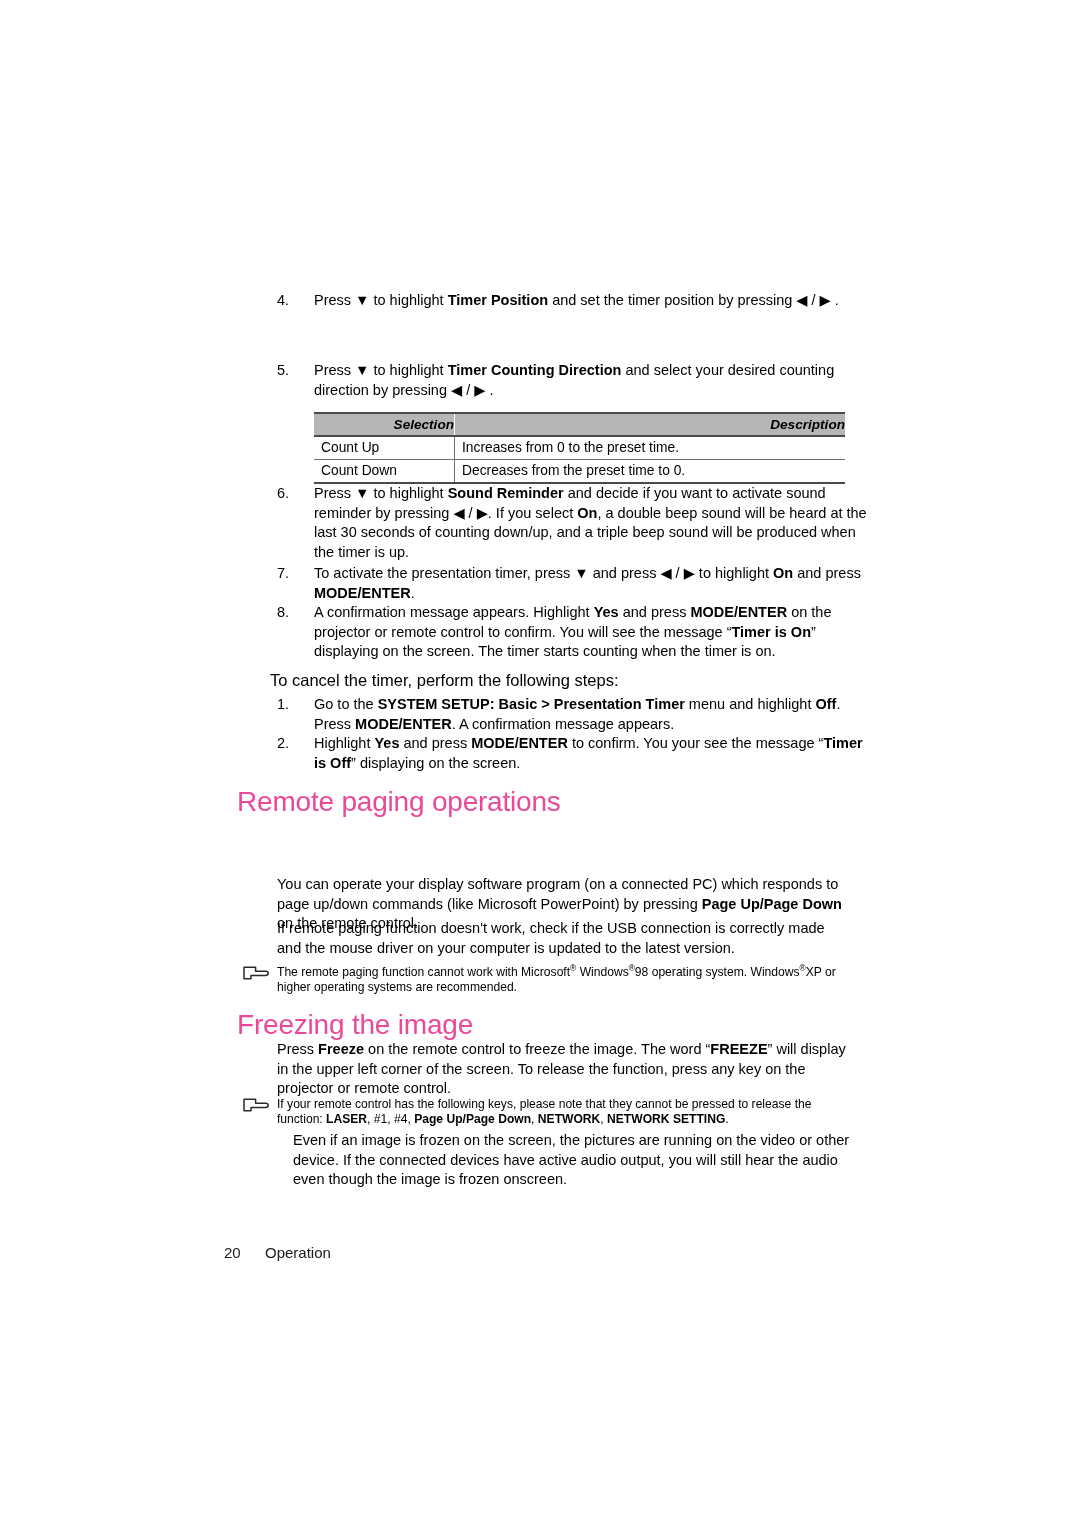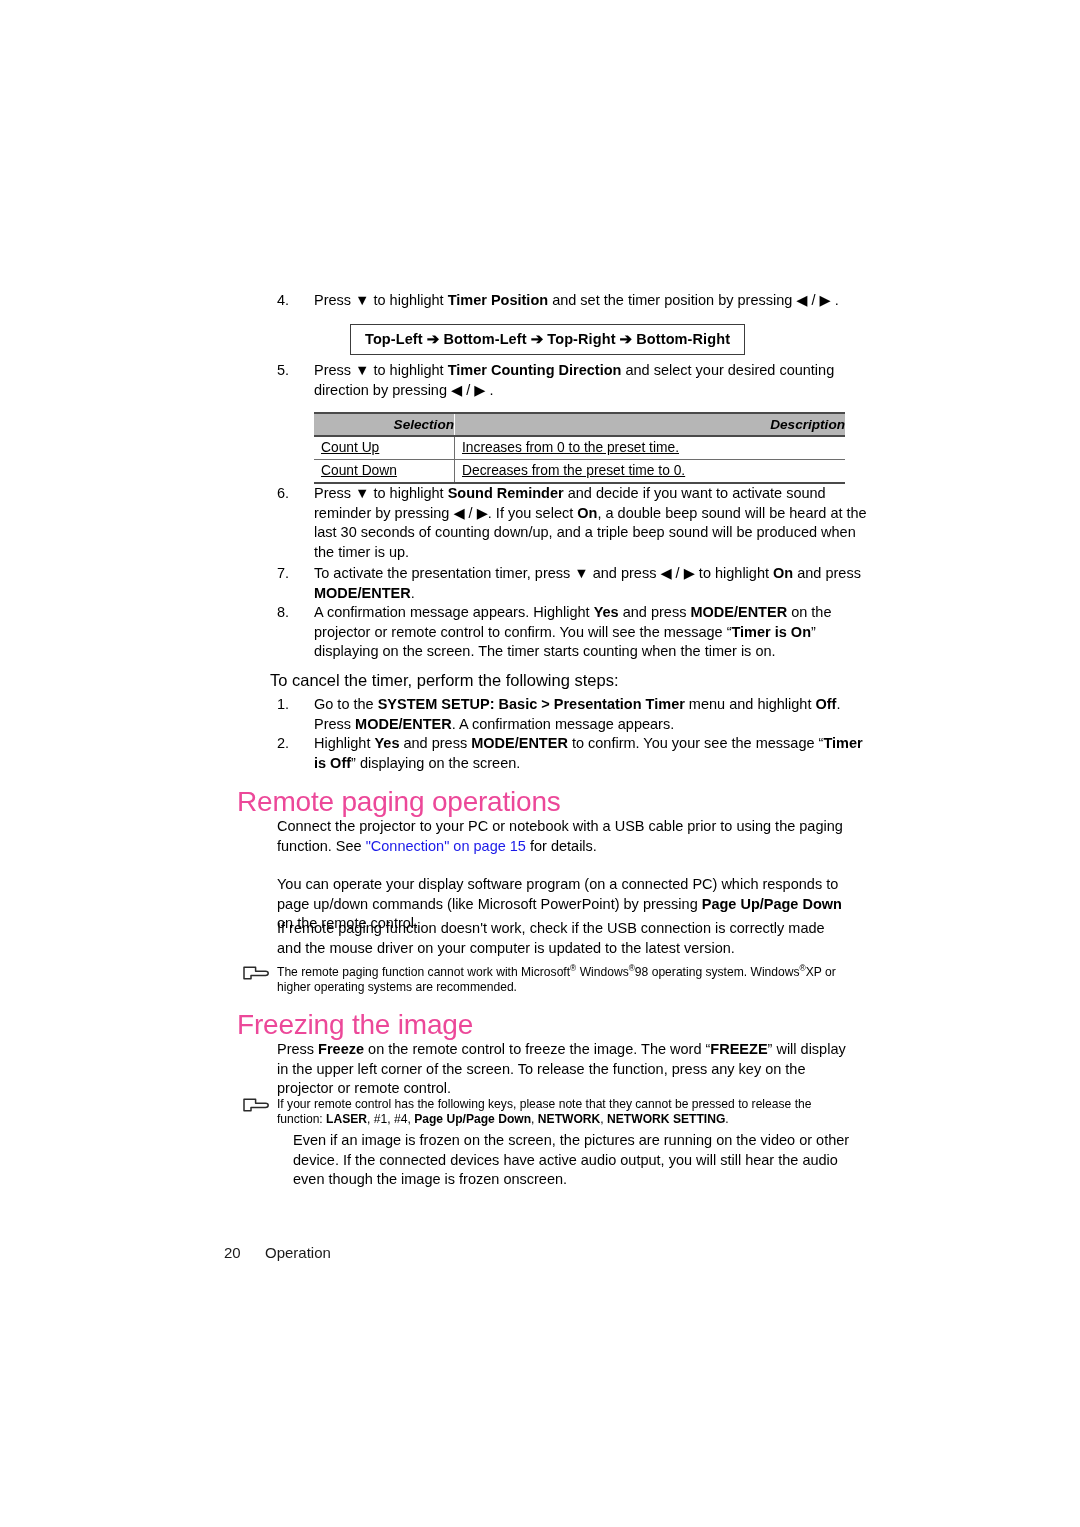--- a/index.html
+++ b/index.html
@@ -80,21 +80,20 @@
     border-bottom: 2.2px solid #4a4a4a;
     color: #000;
     font-style: italic;
   }
   table.sel-table th.c1 { width: 133px; border-right: 1.6px solid #ffffff; }
   table.sel-table td {
     padding: 3px 0 4px 7px;
     border-bottom: 1.6px solid #6e6e6e;
     vertical-align: top;
     font-size: 13.8px;
-    text-decoration: underline;
   }
   table.sel-table td.c1 { width: 133px; border-right: 1.6px solid #6e6e6e; }
   table.sel-table tr.last td { border-bottom: 2.2px solid #4a4a4a; }
 
   
   h1.sec {
     font-size: 28px;
     font-weight: normal;
     letter-spacing: -0.2px;
     margin: 6px;
@@ -151,25 +150,20 @@
 </head>
 <body>
 
 <div class="page">
 
   <div class="step" style="position:absolute; left:270px; top:291px; width:600px;">
     <span class="step-num">4.</span>
     <span class="step-body"><span>Press </span><span>▼</span><span> to highlight </span><b>Timer Position</b><span> and set the timer position by pressing </span><span>◀ / ▶</span><span> .</span></span>
   </div>
 
-  <div style="position:absolute; left:350px; top:324px;">
-    <span class="pos-box">
-      <span>Top-Left</span><span class="barrow">➔</span><span>Bottom-Left</span><span class="barrow">➔</span><span>Top-Right</span><span class="barrow">➔</span><span>Bottom-Right</span>
-    </span>
-  </div>
 
   <div class="step" style="position:absolute; left:270px; top:361px; width:600px;">
     <span class="step-num">5.</span>
     <span class="step-body"><span>Press </span><span>▼</span><span> to highlight </span><b>Timer Counting Direction</b><span> and select your desired counting direction by pressing </span><span>◀ / ▶</span><span> .</span></span>
   </div>
 
   <div style="position:absolute; left:314px; top:412px;">
     <table class="sel-table">
       <thead>
         <tr>
@@ -212,21 +206,20 @@
     <span class="step-body"><span>Go to the </span><b>SYSTEM SETUP: Basic &gt; Presentation Timer</b><span> menu and highlight </span><b>Off</b><span>. Press </span><b>MODE/ENTER</b><span>. A confirmation message appears.</span></span>
   </div>
 
   <div class="step" style="position:absolute; left:270px; top:734px; width:600px;">
     <span class="step-num">2.</span>
     <span class="step-body"><span>Highlight </span><b>Yes</b><span> and press </span><b>MODE/ENTER</b><span> to confirm. You your see the message “</span><b>Timer is Off</b><span>” displaying on the screen.</span></span>
   </div>
 
   <h1 class="sec" style="position:absolute; left:231px; top:780px;">Remote paging operations</h1>
 
-  <div class="para" style="position:absolute; left:277px; top:817px;"><span>Connect the projector to your PC or notebook with a USB cable prior to using the paging function. See </span><span class="xref">"Connection" on page 15</span><span> for details.</span></div>
 
   <div class="para" style="position:absolute; left:277px; top:875px;"><span>You can operate your display software program (on a connected PC) which responds to page up/down commands (like Microsoft PowerPoint) by pressing </span><b>Page Up/Page Down</b><span> on the remote control.</span></div>
 
   <div class="para" style="position:absolute; left:277px; top:919px;"><span>If remote paging function doesn't work, check if the USB connection is correctly made and the mouse driver on your computer is updated to the latest version.</span></div>
 
   <div class="note" style="position:absolute; left:241px; top:965px; width:610px;">
     <span class="note-icon">
       <svg width="30" height="16" viewBox="0 0 30 16" aria-hidden="true">
         <g fill="none" stroke="#2a2a2a" stroke-width="1.5" stroke-linejoin="round" stroke-linecap="round">
           <path d="M3 2.2 L3 13.8 L10 13.8 L10 10.4 L24.5 10.4 C26.2 10.4 27.2 9.4 27.2 8.2 C27.2 7.0 26.2 6.2 24.5 6.2 L14.6 6.2 L14.6 2.2 Z"></path>

